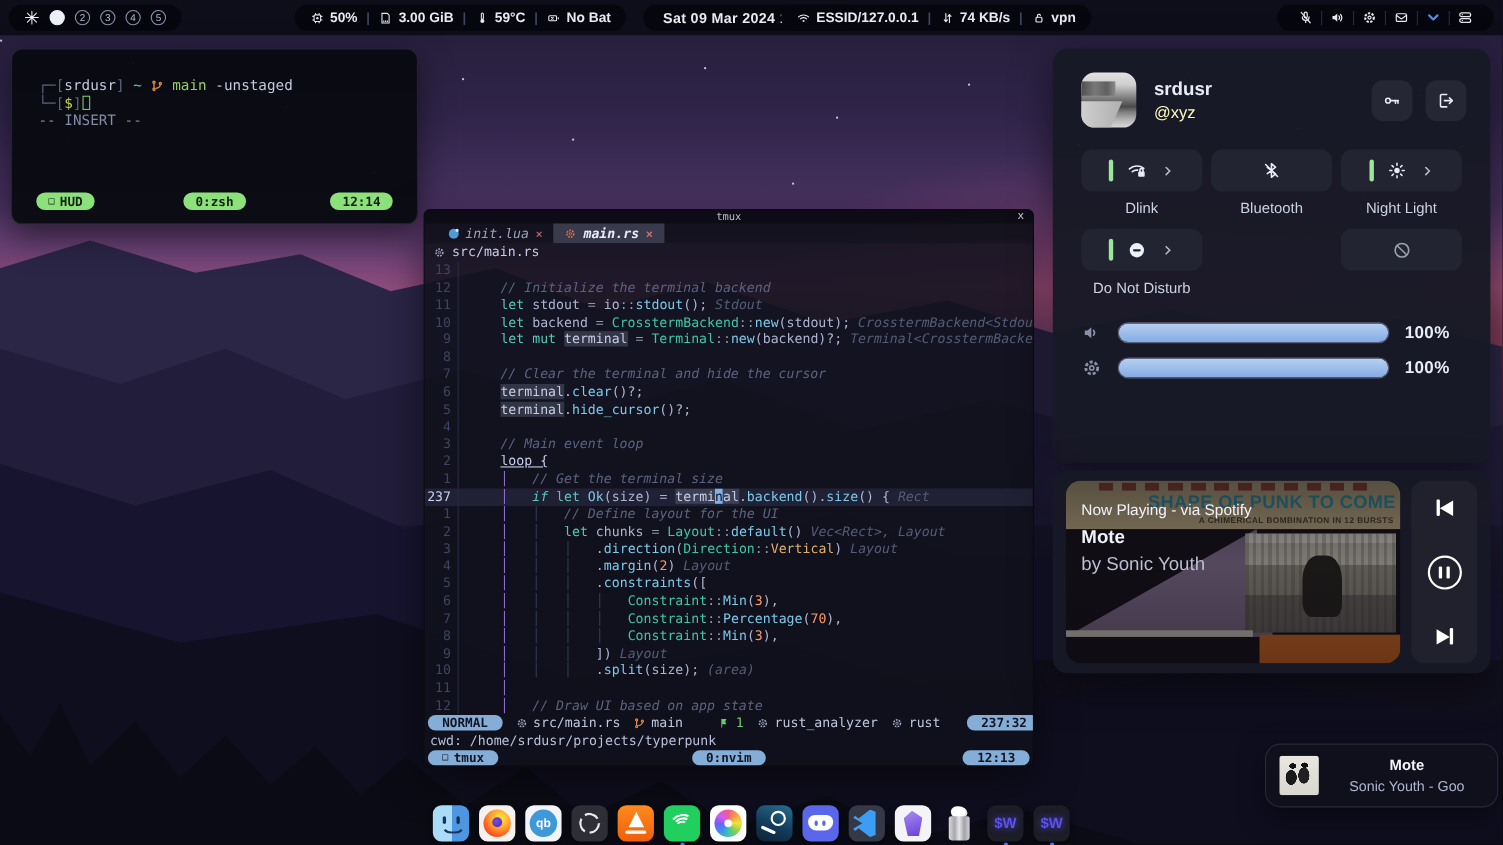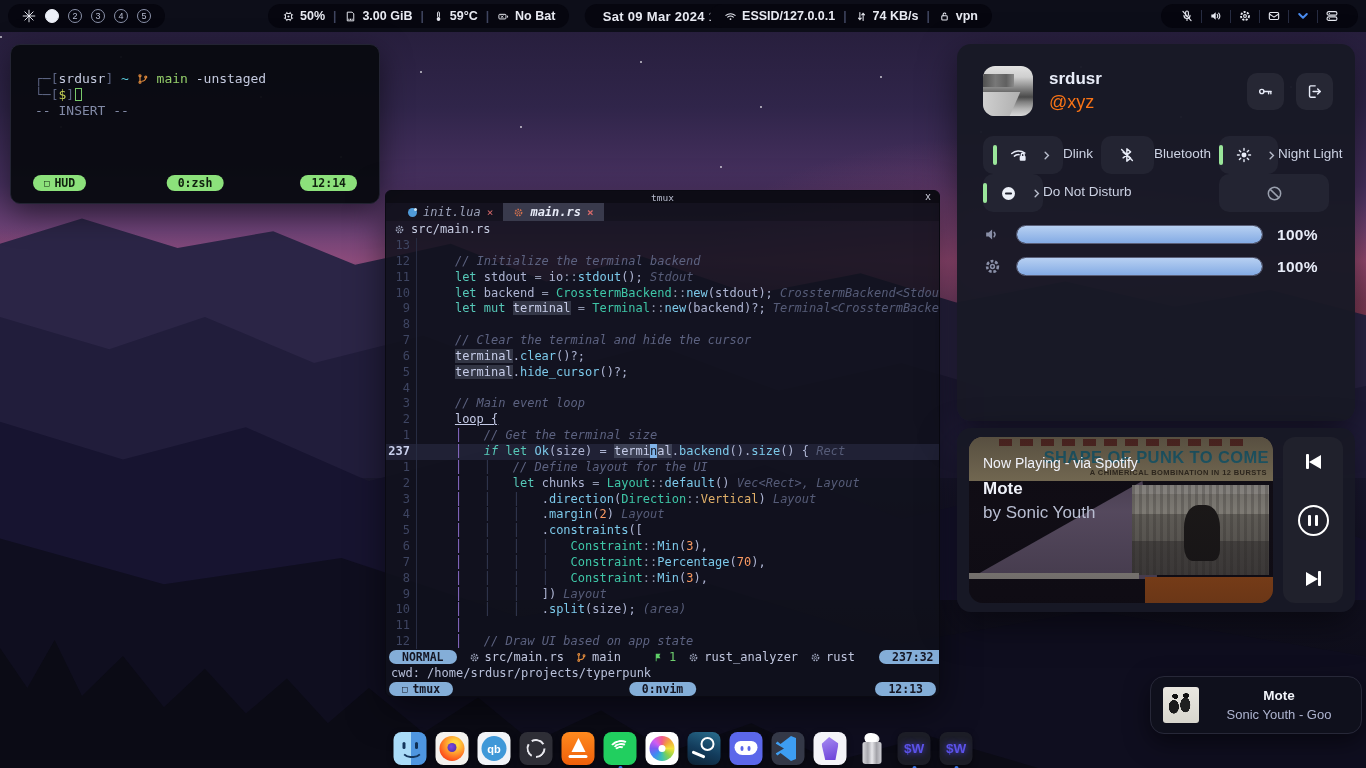--- a/index.html
+++ b/index.html
@@ -56,46 +56,46 @@
   .tab.active{background:#393a4c;color:#e8ecf8;font-weight:bold}
   .tab .x{color:#d96a6a;font-style:normal;font-size:11px}
   .luadot{width:9px;height:9px;border-radius:50%;background:#4f9ad8;position:relative}
   .luadot:after{content:"";position:absolute;right:0;top:0;width:3px;height:3px;border-radius:50%;background:#cfe6f6}
   #winbar{height:16px;display:flex;align-items:center;gap:6px;padding-left:8px;color:#c5cbe0;font-size:12px}
   #code-area{height:412px;overflow:hidden;padding-top:1px}
   .cl{display:flex;height:15.85px;line-height:15.85px;white-space:pre;font-size:12px}
   .ln{width:31px;flex:none;text-align:right;padding-right:6px;color:#3e4562;border-right:1px solid #272c42}
   .ct{padding-left:9px;flex:1;overflow:hidden}
   .cl.cur{background:rgba(130,140,200,.13)}
-  .cl.cur .ln{color:#c9d0ec;font-weight:bold}
+  .cl.cur .ln{color:#c9d0ec;font-weight:normal}
   .t-p{color:#adb4d2}.t-k{color:#56c8b8}.t-ki{color:#56c8b8;font-style:italic}.t-ty{color:#3ec6a7}
   .t-fn{color:#7cc9ea}.t-en{color:#7cc9ea}.t-co{color:#e0af68}.t-nu{color:#fa9a62}
   .t-cm{color:#5c6280;font-style:italic}.t-hi{color:#565c78;font-style:italic}.t-pu{color:#8f96ad}
   .t-w{color:#c6cce8;background:rgba(125,135,155,.3)}.t-cb{color:#10131f;background:#7fb2e8}
   .t-gp{color:#8f6fd0}.t-gg{color:#363c55}.t-un{color:#c6cce8;text-decoration:underline}
   #statusline{height:16px;display:flex;align-items:center;gap:12px;font-size:12px;color:#c0c6de;padding:0 3px}
   .bpill{background:#84aed8;color:#141522;font-weight:bold;font-size:11.5px;border-radius:8px;padding:0 13px;height:14px;display:flex;align-items:center;gap:5px}
   .slgrp{display:flex;align-items:center;gap:5px}
   #cwdline{height:16px;font-size:12px;color:#b8c0da;padding-left:5px;display:flex;align-items:center}
   #tmuxbar{height:17px;position:relative}
   #tmuxbar .bpill{position:absolute;top:1px}
 
   
   #cc{position:absolute;left:957px;top:44px;width:398px;height:377px;background:rgba(24,25,37,.97);border-radius:14px;box-shadow:0 12px 36px rgba(0,0,0,.5);color:#e8ecf8}
   #profile{display:flex;align-items:center;padding:22px 22px 0 26px;gap:16px}
   #avatar{width:50px;height:50px;border-radius:12px;overflow:hidden;position:relative;flex:none;
     background:linear-gradient(180deg,#e2e2e2 0%,#cfcfcf 22%,#9a9a9a 38%,#6a6a6a 52%,#4a4a4a 62%,#808080 72%,#b5b5b5 86%,#d8d8d8 100%)}
   #avatar:before{content:"";position:absolute;left:0;top:16%;width:62%;height:26%;background:linear-gradient(90deg,#505050,#787878 40%,#606060 75%,#8a8a8a)}
   #avatar:after{content:"";position:absolute;left:-22%;bottom:0;width:85%;height:48%;background:linear-gradient(70deg,#dcdcdc,#b0b0b0);transform:skewX(-24deg)}
   #prof-name{font-size:17px;font-weight:bold}
-  #prof-handle{font-size:18px;color:#f97316;margin-top:3px}
+  #prof-handle{font-size:15px;color:#fef9c3;margin-top:3px}
   .prof-btn{width:37px;height:37px;border-radius:10px;background:#262734;display:flex;align-items:center;justify-content:center}
   #prof-btns{margin-left:auto;display:flex;gap:12px}
   #toggle-grid{display:flex;flex-wrap:wrap;justify-content:space-between;padding:20px 26px 0 26px}
-  .tg-col{width:110px;display:flex;flex-direction:row;align-items:center}
+  .tg-col{width:110px;display:flex;flex-direction:column;align-items:center}
   .tile{width:110px;height:38px;border-radius:10px;background:#232432;display:flex;align-items:center;justify-content:center;gap:12px}
   .tg-ind{width:4px;height:20px;border-radius:2px;background:#9ae69a}
   .tg-label{font-size:13.5px;color:#ccd2e3;margin-top:8px;height:17px;margin-bottom:9px;white-space:nowrap}
   .sl-row{display:flex;align-items:center;gap:14px;padding:0 26px;margin-top:13px}
   .sl-track{flex:1;height:19px;border-radius:10px;border:1.5px solid #5a5f78;background:#2a2b3a;overflow:hidden}
   .sl-fill{height:100%;border-radius:8px;background:linear-gradient(180deg,#b7d0f2,#84abe4)}
   .sl-val{width:52px;text-align:left;font-size:15.5px;font-weight:bold;letter-spacing:.3px}
 
   
   #media{position:absolute;left:957px;top:428px;width:398px;height:184px;background:rgba(24,25,37,.97);border-radius:14px;box-shadow:0 12px 36px rgba(0,0,0,.5)}

